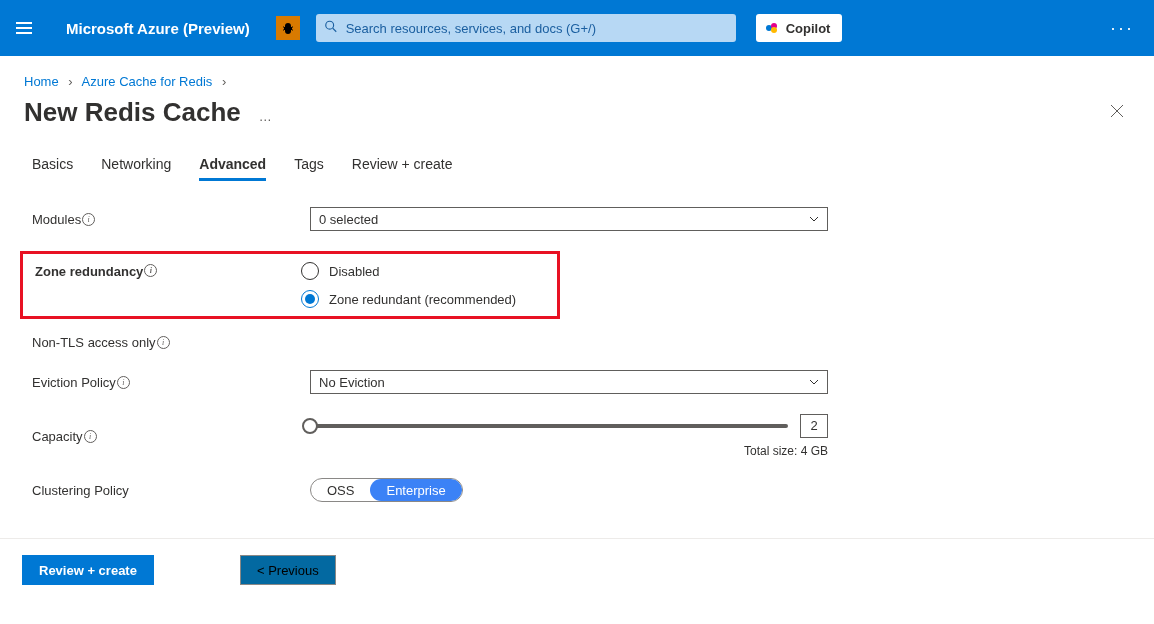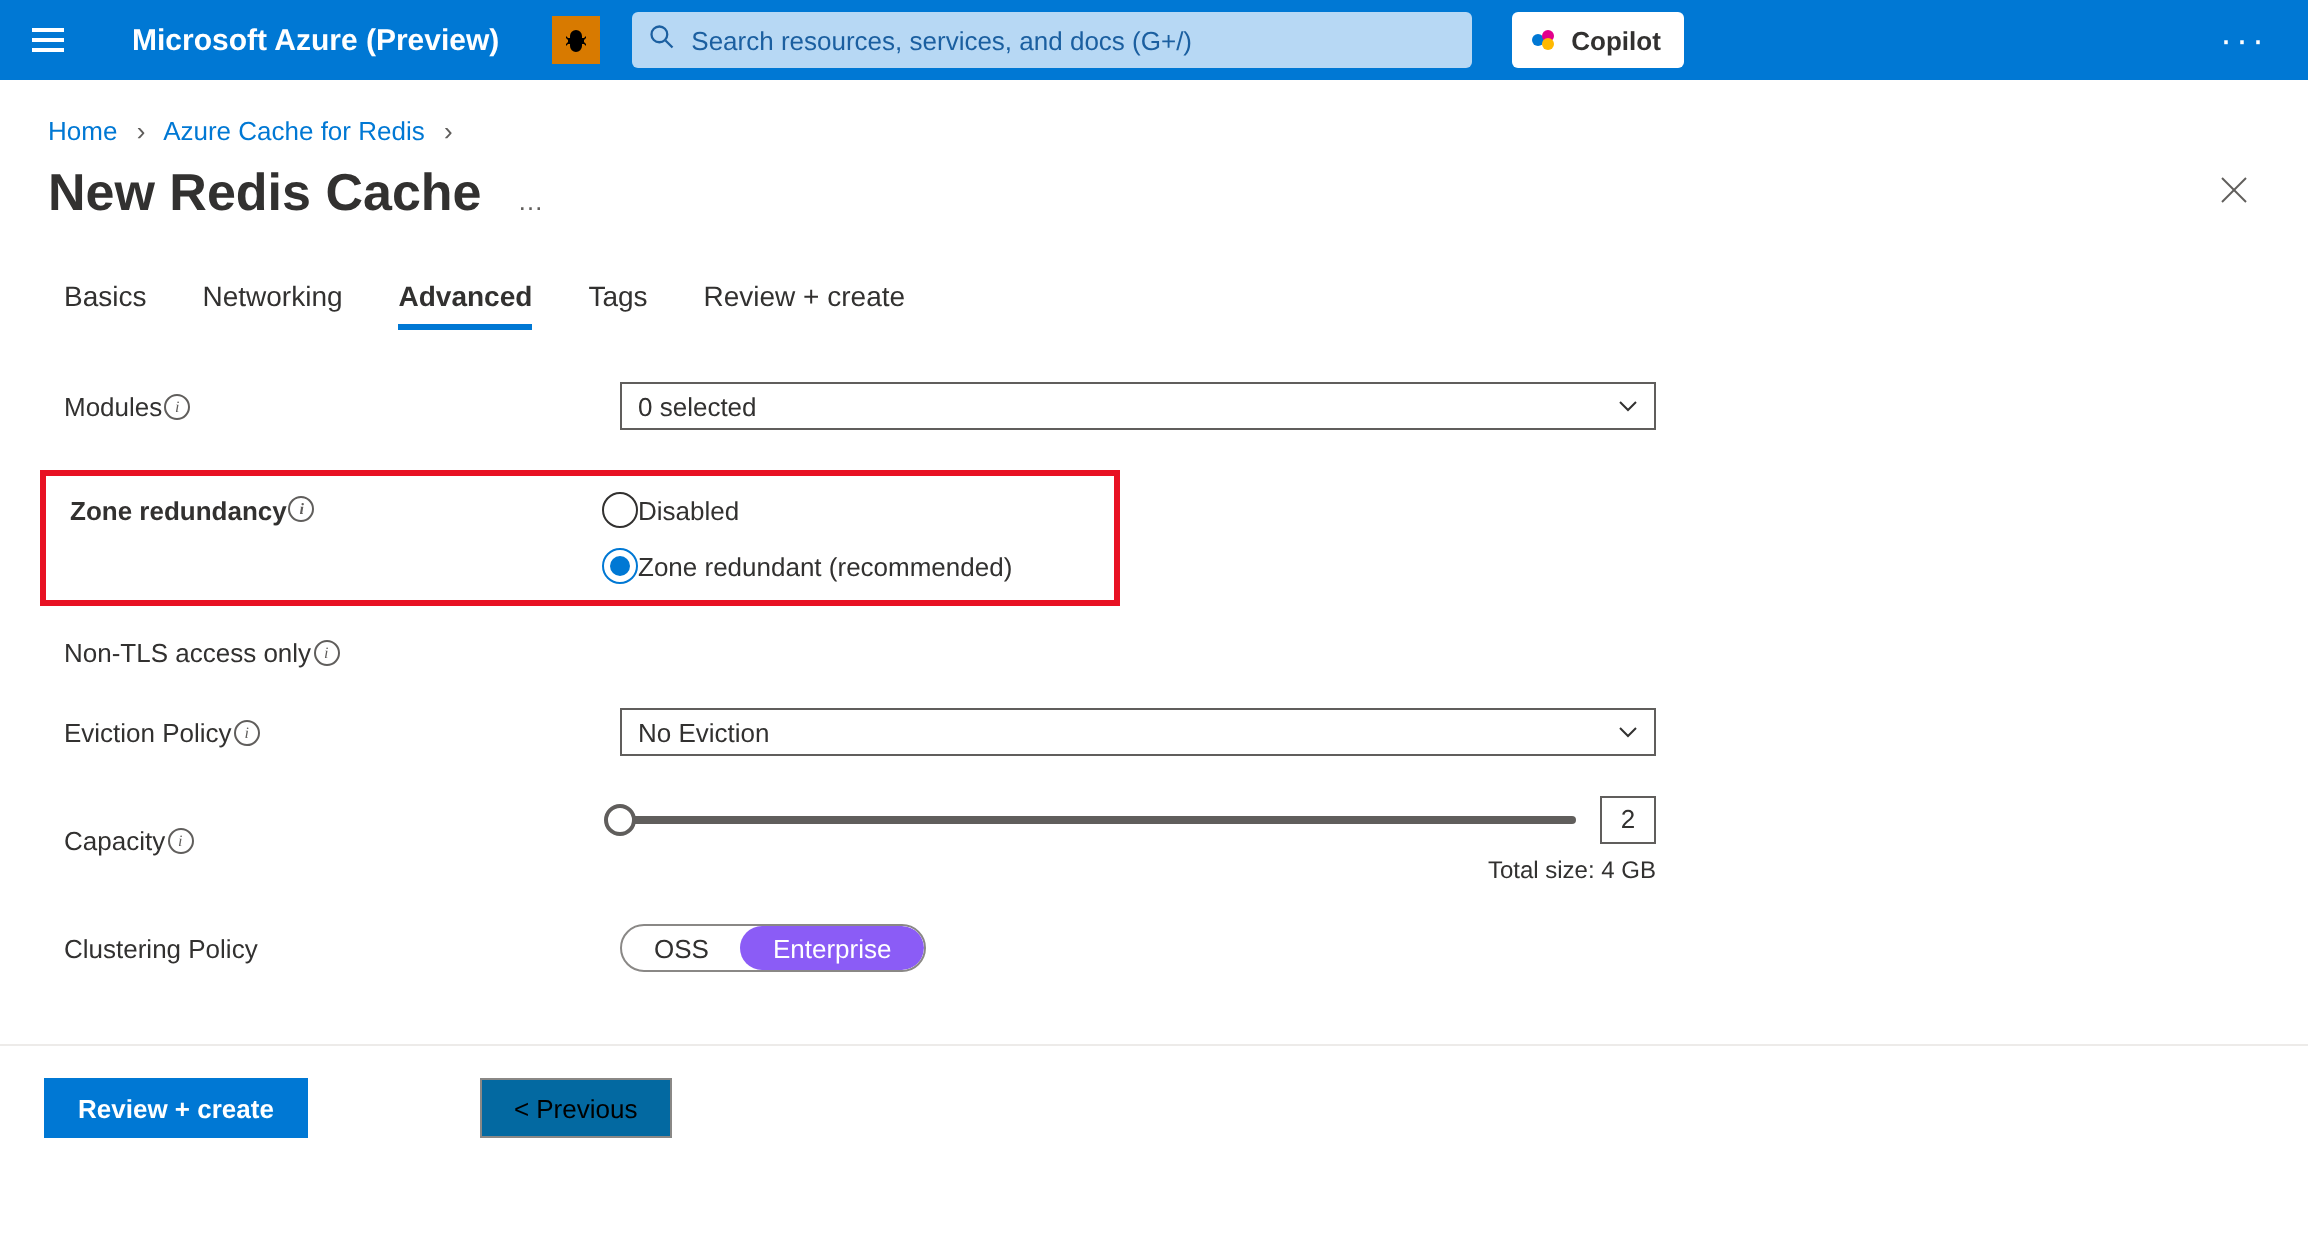--- a/index.html
+++ b/index.html
@@ -4,21 +4,21 @@
 <style>
   * { box-sizing: border-box; }
   body {
     margin: 0;
     font-family: "Segoe UI", -apple-system, BlinkMacSystemFont, sans-serif;
     font-size: 13px;
     color: #323130;
     background: #fff;
   }
   .topbar {
-    height: 40px;
+    height: 56px;
     background: #0078d4;
     display: flex;
     align-items: center;
     padding: 0 12px;
     color: #fff;
     gap: 10px;
   }
   .hamburger {
     display: flex;
     flex-direction: column;
@@ -198,20 +198,21 @@
     margin-bottom: 16px;
     width: 540px;
     position: relative;
   }
   .highlight-box .form-row { margin-bottom: 0; padding-left: 12px; }
   .highlight-box .form-label { width: 266px; align-items: flex-start; padding-top: 2px; font-weight: bold; }
   .radio-group { display: flex; flex-direction: column; gap: 10px; }
   .radio-item {
     display: flex;
     align-items: center;
+    gap: 10px;
     cursor: pointer;
     font-size: 13px;
   }
   .radio-circle {
     width: 18px;
     height: 18px;
     border: 1px solid #323130;
     border-radius: 50%;
     display: flex;
     align-items: center;
@@ -281,21 +282,21 @@
     height: 24px;
   }
   .toggle-opt {
     padding: 0 16px;
     display: flex;
     align-items: center;
     font-size: 13px;
     cursor: pointer;
   }
   .toggle-opt.active {
-    background: #8b5cf6;
+    background: #3b82f6;
     color: #fff;
     border-radius: 14px;
   }
   .footer {
     border-top: 1px solid #edebe9;
     padding: 16px 22px;
     display: flex;
     gap: 18px;
   }
   .btn {

